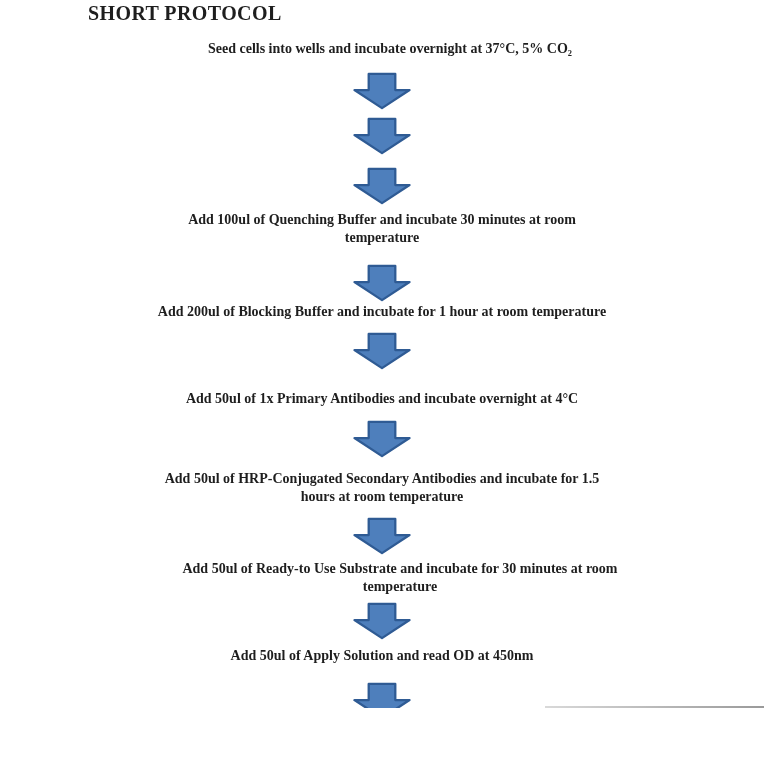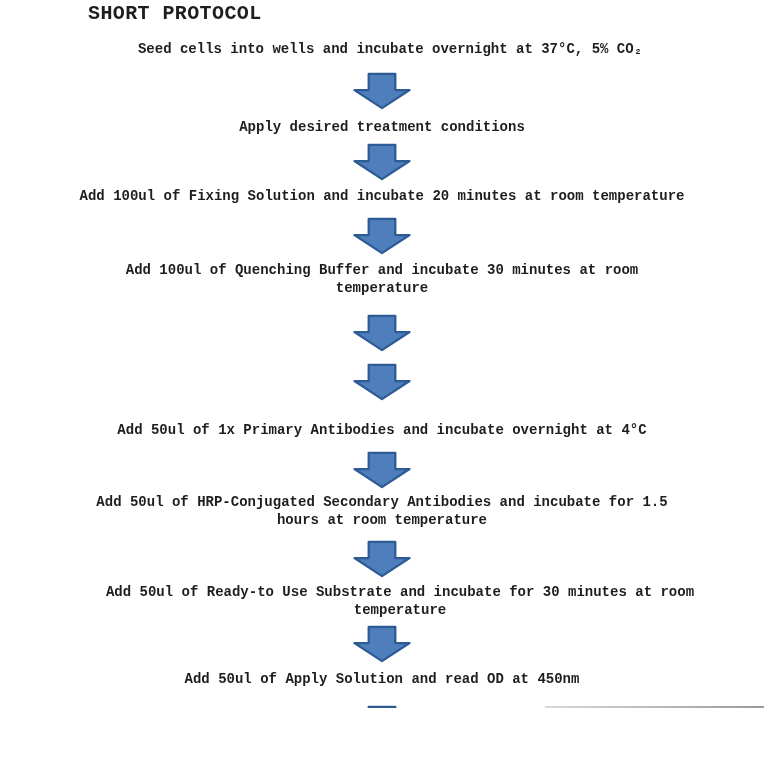--- a/index.html
+++ b/index.html
@@ -5,21 +5,21 @@
   html, body {
     margin: 0;
     padding: 0;
   }
   .page {
     position: relative;
     width: 764px;
     height: 708px;
     background: var(--page-bg, #ffffff);
     overflow: hidden;
-    font-family: Liberation Mono, monospace;
+    font-family: Liberation Serif, serif;
   }
   .page-title {
     position: absolute;
     left: 88px;
     top: 2px;
     margin: 0;
     font-size: 20px;
     font-weight: 700;
     letter-spacing: 0.4px;
     color: var(--text, #1e1e1e);
@@ -62,56 +62,55 @@
   
   .mt40 { margin-top: 40px; margin-left: 16px; }
   .mt17 { margin-top: 17px; }
   .mt14 { margin-top: 14px; }
   .mt12 { margin-top: 12px; }
   .mt11 { margin-top: 11px; }
   .mt8  { margin-top: 8px;  }
   .mt7  { margin-top: 7px;  }
   .mt6  { margin-top: 6px;  }
   .mt5  { margin-top: 5px; margin-left: 36px;  }
-  .mt4  { margin-top: 4px;  }
+  .mt4  { margin-top: 12px;  }
   .mt3  { margin-top: 20px;  }
   .mt1  { margin-top: 1px;  }
 </style>
 </head>
 <body>
 
 <div class="page">
   <h1 class="page-title">SHORT PROTOCOL</h1>
 
   <div class="flow">
     <div class="step mt40">Seed cells into wells and incubate overnight at 37°C, 5% CO₂</div>
 
     <svg class="arrow mt14" viewBox="0 0 62 40" xmlns="http://www.w3.org/2000/svg">
       <polygon points="17,2 45,2 45,19 60,19 31,38 2,19 17,19"></polygon>
     </svg>
 
-    <div class="step mt8">Apply desired treatment conditions</div>
 
     <svg class="arrow mt7" viewBox="0 0 62 40" xmlns="http://www.w3.org/2000/svg">
       <polygon points="17,2 45,2 45,19 60,19 31,38 2,19 17,19"></polygon>
     </svg>
 
-    <div class="step mt6">Add 100ul of Fixing Solution and incubate 20 minutes at room temperature</div>
 
     <svg class="arrow mt12" viewBox="0 0 62 40" xmlns="http://www.w3.org/2000/svg">
       <polygon points="17,2 45,2 45,19 60,19 31,38 2,19 17,19"></polygon>
     </svg>
 
     <div class="step mt6">Add 100ul of Quenching Buffer and incubate 30 minutes at room
 temperature</div>
 
     <svg class="arrow mt17" viewBox="0 0 62 40" xmlns="http://www.w3.org/2000/svg">
       <polygon points="17,2 45,2 45,19 60,19 31,38 2,19 17,19"></polygon>
     </svg>
 
+    <div class="step mt1">Add 200ul of Blocking Buffer and incubate for 1 hour at room temperature</div>
 
     <svg class="arrow mt11" viewBox="0 0 62 40" xmlns="http://www.w3.org/2000/svg">
       <polygon points="17,2 45,2 45,19 60,19 31,38 2,19 17,19"></polygon>
     </svg>
 
     <div class="step mt3">Add 50ul of 1x Primary Antibodies and incubate overnight at 4°C</div>
 
     <svg class="arrow mt12" viewBox="0 0 62 40" xmlns="http://www.w3.org/2000/svg">
       <polygon points="17,2 45,2 45,19 60,19 31,38 2,19 17,19"></polygon>
     </svg>

